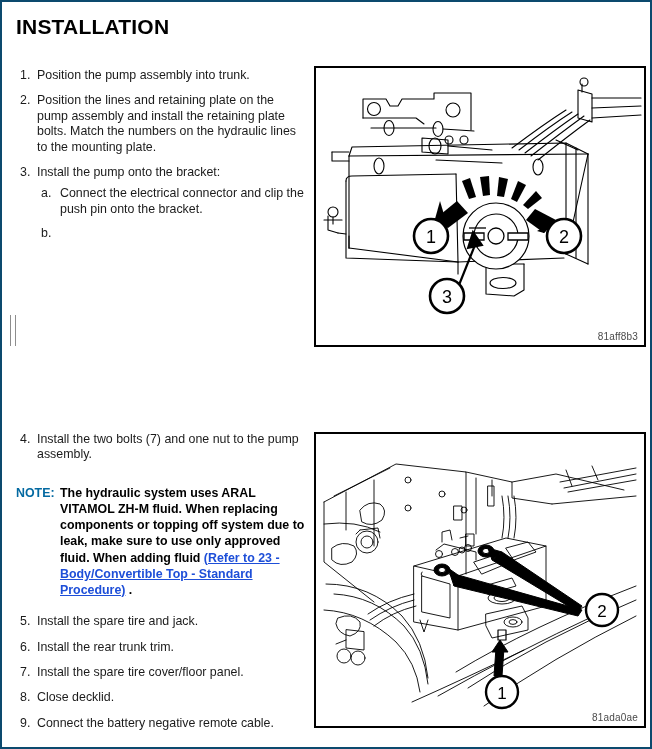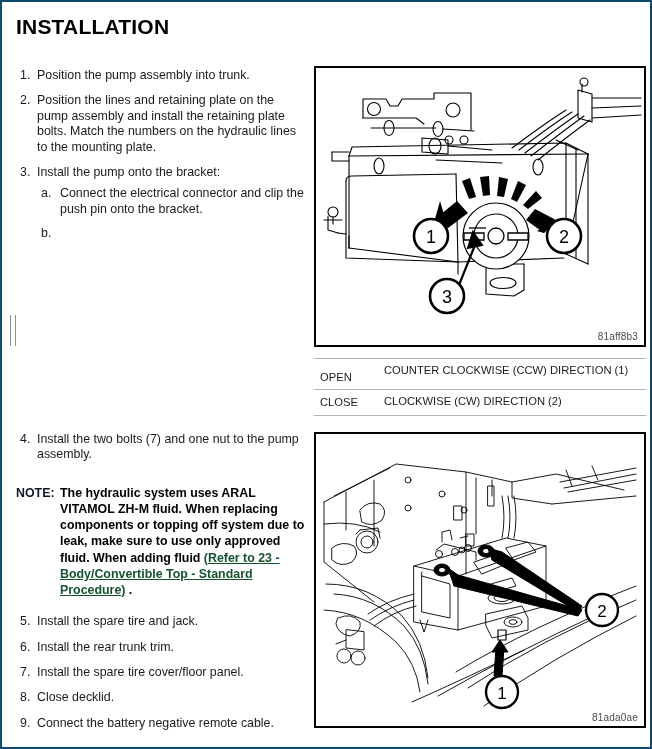--- a/index.html
+++ b/index.html
@@ -98,32 +98,32 @@
   
   .note {
     display: flex;
     margin-top: 22px;
     margin-bottom: 16px;
   }
   .note-label {
     flex: 0 0 44px;
     font-size: 12.4px;
     font-weight: bold;
-    color: #0f172a;
+    color: #0369a1;
     line-height: 16.2px;
   }
   .note-body {
     flex: 1;
     font-size: 12.4px;
     font-weight: bold;
     line-height: 16.2px;
     color: #000000;
   }
   .note-link {
-    color: #14532d;
+    color: #1d4ed8;
     text-decoration: underline;
     font-weight: bold;
     cursor: pointer;
   }
 
   
   .figure {
     position: absolute;
     border: 2px solid #000000;
     background: #ffffff;
@@ -370,32 +370,20 @@
         <text x="248" y="175" text-anchor="middle" font-family="Liberation Sans, sans-serif" font-size="18" fill="#000">2</text>
       </g>
       <g>
         <circle cx="131" cy="228" r="17" fill="#fff" stroke="#000" stroke-width="2.6"></circle>
         <text x="131" y="235" text-anchor="middle" font-family="Liberation Sans, sans-serif" font-size="18" fill="#000">3</text>
       </g>
     </svg>
     <div class="fig-id">81aff8b3</div>
   </div>
 
-  <table class="dir-table">
-    <tbody>
-      <tr class="row-open">
-        <td class="state">OPEN</td>
-        <td class="desc">COUNTER CLOCKWISE (CCW) DIRECTION (1)</td>
-      </tr>
-      <tr class="row-close">
-        <td class="state">CLOSE</td>
-        <td class="desc">CLOCKWISE (CW) DIRECTION (2)</td>
-      </tr>
-    </tbody>
-  </table>
 
   <div class="figure" id="figure-2">
     <svg class="fig-svg" viewBox="0 0 328 292">
       <g fill="none" stroke="#000" stroke-width="0.9" stroke-linejoin="round" stroke-linecap="round">
 
         <path d="M8 68 L80 30 L150 38 L150 140"></path>
         <path d="M8 68 L8 128 L58 168"></path>
         <path d="M8 90 Q40 86 64 98"></path>
         <path d="M18 62 L74 34"></path>
         <path d="M30 58 L30 96"></path>

